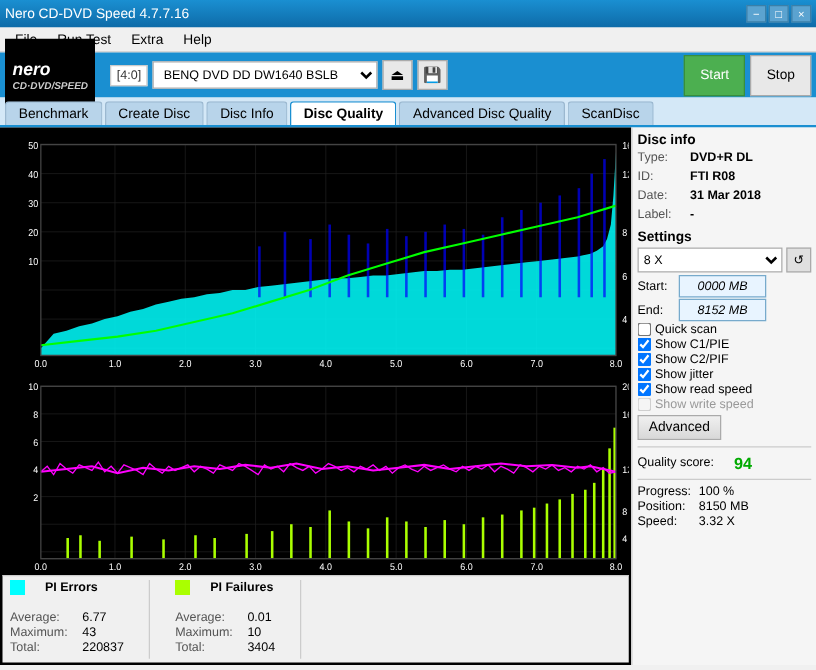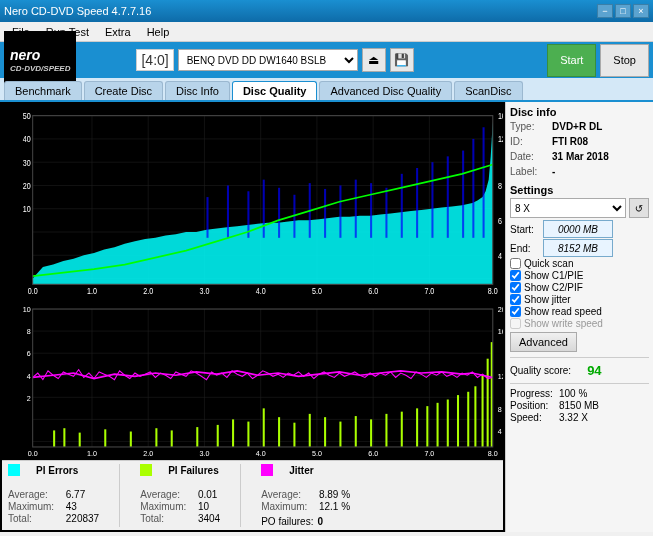--- a/index.html
+++ b/index.html
@@ -61,24 +61,23 @@
       font-size: 14px;
       font-weight: bold;
       font-style: italic;
       margin-right: 8px;
       line-height: 1.2;
     }
     .nero-logo .sub { font-size: 8px; color: #ccc; display: block; }
     .drive-label {
       background: white;
       padding: 2px 4px;
-      font-size: 14px;
+      font-size: 10px;
       color: #333;
       border: 1px solid #ccc;
-      margin-left: 48px;
     }
     .drive-select {
       height: 22px;
       font-size: 10px;
       border: 1px solid #aaa;
       background: white;
       padding: 0 4px;
       min-width: 180px;
     }
     .toolbar-btn {
@@ -530,40 +529,20 @@
           <span>10</span>
         </div>
         <div class="legend-stat">
           <span class="stat-label">Total:</span>
           <span>3404</span>
         </div>
       </div>
 
       <div class="divider"></div>
 
-      <div class="legend-item">
-        <div class="legend-header">
-          <span class="legend-box" style="background: magenta;"></span>
-          <span>Jitter</span>
-        </div>
-        <div class="legend-stat">
-          <span class="stat-label">Average:</span>
-          <span>8.89 %</span>
-        </div>
-        <div class="legend-stat">
-          <span class="stat-label">Maximum:</span>
-          <span>12.1 %</span>
-        </div>
-        <div style="margin-top: 4px;">
-          <div class="po-row">
-            <span>PO failures:</span>
-            <span style="font-weight:bold;">0</span>
-          </div>
-        </div>
-      </div>
     </div>
   </div>
 
   <div class="info-panel">
 
     <div>
       <div class="info-section-title">Disc info</div>
       <div class="info-row">
         <span class="info-label">Type:</span>
         <span class="info-value">DVD+R DL</span>

